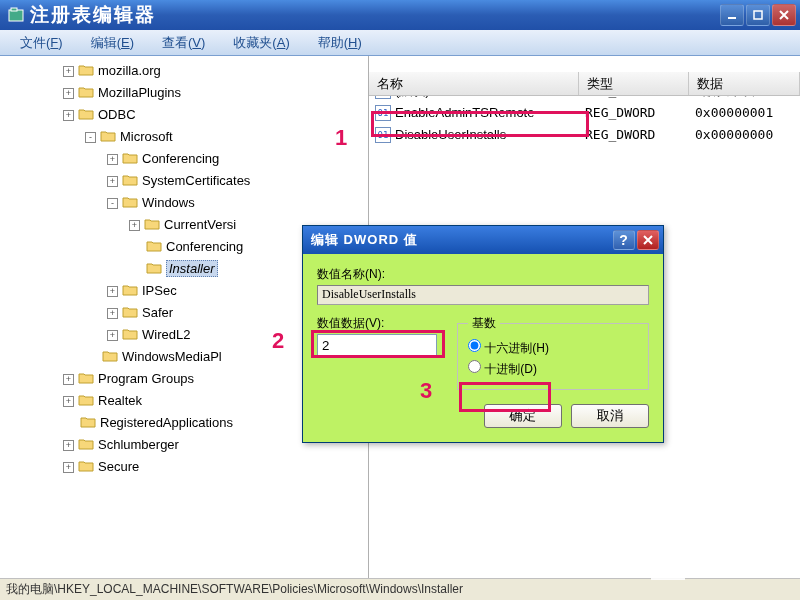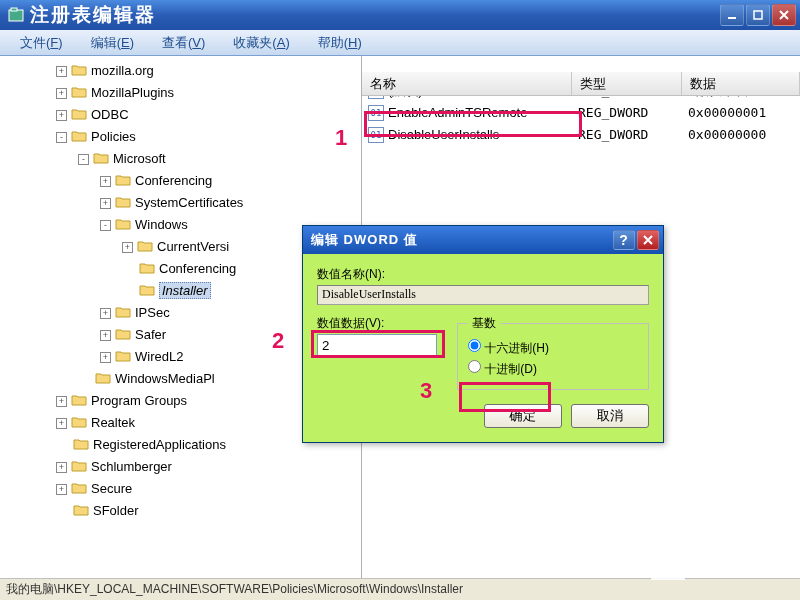--- a/index.html
+++ b/index.html
@@ -11,21 +11,21 @@
 .titlebar .icon { width: 16px; height: 16px; margin-right: 6px; }
 .titlebar .title { flex: 1; font-size: 19px; letter-spacing: 2px; }
 .win-btn { width: 24px; height: 22px; margin-left: 2px; background: linear-gradient(to bottom, #c66, #a33); border: 1px solid #fff3; border-radius: 3px; display: flex; align-items: center; justify-content: center; }
 .win-btn.min, .win-btn.max { background: linear-gradient(to bottom, #5a8fd8, #2f5fa8); }
 .win-btn svg { width: 12px; height: 12px; }
 
 .menubar { height: 26px; background: linear-gradient(to bottom, #e9f0fb 0%, #c6d9f0 100%); display: flex; align-items: center; padding: 0 8px; border-bottom: 1px solid #7a9fd0; }
 .menubar .menu { margin-right: 16px; color: #215090; cursor: pointer; margin-left: 12px; }
 .menubar .menu u { text-decoration: underline; }
 
-.body { flex: 1; display: flex; background: #fff; }
+.body { flex: 1; display: flex; background: #fff; padding-left: 7px; }
 .tree-pane { width: 362px; border-right: 1px solid #b0b0b0; overflow: auto; padding: 4px 0 4px 4px; position: relative; }
 .list-pane { flex: 1; overflow: auto; position: relative; }
 
 .tree-node { white-space: nowrap; line-height: 22px; color: #000; }
 .tree-indent { display: inline-block; }
 .expander { display: inline-block; width: 11px; height: 11px; border: 1px solid #888; font-size: 9px; line-height: 9px; text-align: center; margin-right: 4px; color: #555; cursor: pointer; vertical-align: 1px; }
 .folder-icon { display: inline-block; width: 16px; height: 12px; margin-right: 4px; vertical-align: -1px; }
 .folder-icon svg { width: 16px; height: 12px; }
 .selected-key { background: #c8d8ee; border: 1px dotted #6080b0; padding: 0 2px; font-style: italic; }
 
@@ -108,23 +108,20 @@
     <div class="tree-pane" id="tree">
         <div class="tree-node"><span class="tree-indent" style="width:52px"></span><span class="expander">+</span><span class="folder-icon"><svg viewBox="0 0 16 12">
               <path d="M1 2 h5 l1 1 h8 v8 h-14 z" fill="#f7d77a" stroke="#c0a030"></path>
             </svg></span><span>mozilla.org</span></div>
         <div class="tree-node"><span class="tree-indent" style="width:52px"></span><span class="expander">+</span><span class="folder-icon"><svg viewBox="0 0 16 12">
               <path d="M1 2 h5 l1 1 h8 v8 h-14 z" fill="#f7d77a" stroke="#c0a030"></path>
             </svg></span><span>MozillaPlugins</span></div>
         <div class="tree-node"><span class="tree-indent" style="width:52px"></span><span class="expander">+</span><span class="folder-icon"><svg viewBox="0 0 16 12">
               <path d="M1 2 h5 l1 1 h8 v8 h-14 z" fill="#f7d77a" stroke="#c0a030"></path>
             </svg></span><span>ODBC</span></div>
-        <div class="tree-node"><span class="tree-indent" style="width:52px"></span><span class="expander">-</span><span class="folder-icon"><svg viewBox="0 0 16 12">
-              <path d="M1 2 h5 l1 1 h8 v8 h-14 z" fill="#f7d77a" stroke="#c0a030"></path>
-            </svg></span><span>Policies</span></div>
         <div class="tree-node"><span class="tree-indent" style="width:74px"></span><span class="expander">-</span><span class="folder-icon"><svg viewBox="0 0 16 12">
               <path d="M1 2 h5 l1 1 h8 v8 h-14 z" fill="#f7d77a" stroke="#c0a030"></path>
             </svg></span><span>Microsoft</span></div>
         <div class="tree-node"><span class="tree-indent" style="width:96px"></span><span class="expander">+</span><span class="folder-icon"><svg viewBox="0 0 16 12">
               <path d="M1 2 h5 l1 1 h8 v8 h-14 z" fill="#f7d77a" stroke="#c0a030"></path>
             </svg></span><span>Conferencing</span></div>
         <div class="tree-node"><span class="tree-indent" style="width:96px"></span><span class="expander">+</span><span class="folder-icon"><svg viewBox="0 0 16 12">
               <path d="M1 2 h5 l1 1 h8 v8 h-14 z" fill="#f7d77a" stroke="#c0a030"></path>
             </svg></span><span>SystemCertificates</span></div>
         <div class="tree-node"><span class="tree-indent" style="width:96px"></span><span class="expander">-</span><span class="folder-icon"><svg viewBox="0 0 16 12">
@@ -159,23 +156,20 @@
             </svg></span><span>Realtek</span></div>
         <div class="tree-node"><span class="tree-indent" style="width:52px"></span><span style="display:inline-block;width:17px"></span><span class="folder-icon"><svg viewBox="0 0 16 12">
               <path d="M1 2 h5 l1 1 h8 v8 h-14 z" fill="#f7d77a" stroke="#c0a030"></path>
             </svg></span><span>RegisteredApplications</span></div>
         <div class="tree-node"><span class="tree-indent" style="width:52px"></span><span class="expander">+</span><span class="folder-icon"><svg viewBox="0 0 16 12">
               <path d="M1 2 h5 l1 1 h8 v8 h-14 z" fill="#f7d77a" stroke="#c0a030"></path>
             </svg></span><span>Schlumberger</span></div>
         <div class="tree-node"><span class="tree-indent" style="width:52px"></span><span class="expander">+</span><span class="folder-icon"><svg viewBox="0 0 16 12">
               <path d="M1 2 h5 l1 1 h8 v8 h-14 z" fill="#f7d77a" stroke="#c0a030"></path>
             </svg></span><span>Secure</span></div>
-        <div class="tree-node"><span class="tree-indent" style="width:52px"></span><span style="display:inline-block;width:17px"></span><span class="folder-icon"><svg viewBox="0 0 16 12">
-              <path d="M1 2 h5 l1 1 h8 v8 h-14 z" fill="#f7d77a" stroke="#c0a030"></path>
-            </svg></span><span>SFolder</span></div>
       </div>
     <div class="list-pane">
       <div class="list-header">
         <div class="col col-name">名称</div>
         <div class="col col-type">类型</div>
         <div class="col col-data">数据</div>
       </div>
       <div id="values">
           <div class="list-row">
             <div class="cell c-name">

